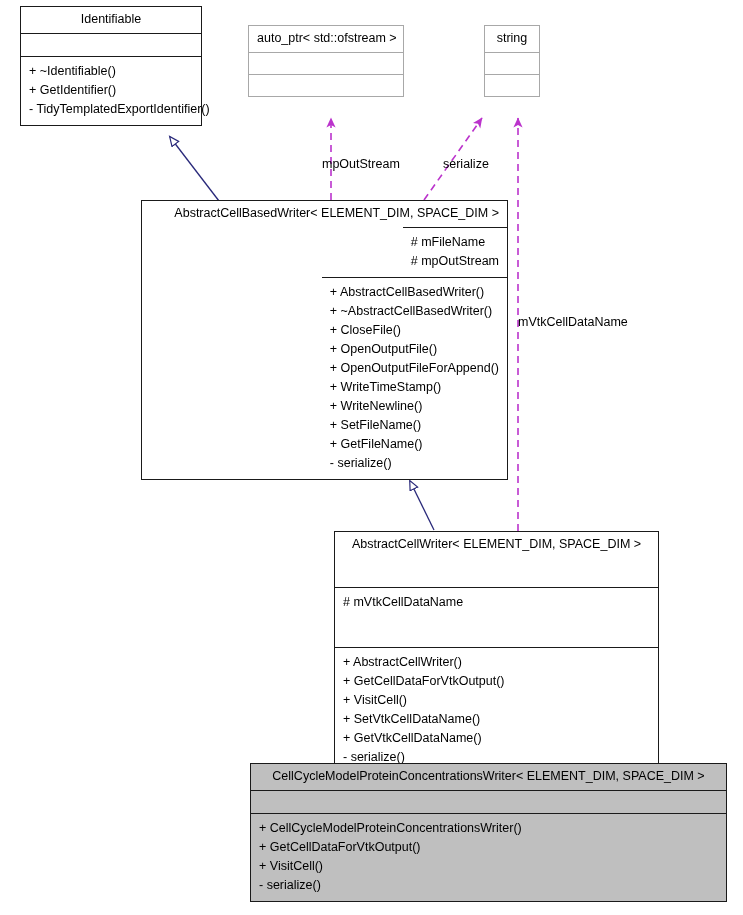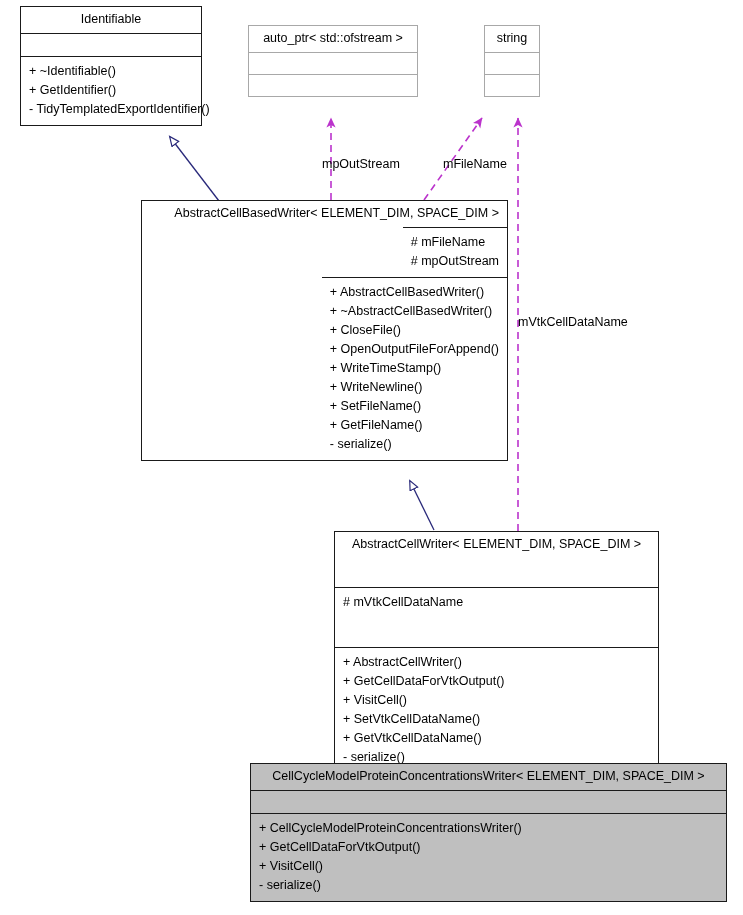--- a/index.html
+++ b/index.html
@@ -132,21 +132,21 @@
     <div class="compartment c-members empty">
       <div class="spacer"></div>
     </div>
     <div class="compartment c-members">
       <div class="member">+ ~Identifiable()</div>
       <div class="member">+ GetIdentifier()</div>
       <div class="member">- TidyTemplatedExportIdentifier()</div>
     </div>
   </div>
 
-  <div class="uml-box gray-border" style="left:248px; top:25px; width:170px;">
+  <div class="uml-box gray-border" style="left:248px; top:25px; width:156px;">
     <div class="compartment c-title">auto_ptr&lt; std::ofstream &gt;</div>
     <div class="compartment c-members empty">
       <div class="spacer" style="height:21px;"></div>
     </div>
     <div class="compartment c-members empty">
       <div class="spacer" style="height:21px;"></div>
     </div>
   </div>
 
   <div class="uml-box gray-border" style="left:484px; top:25px; width:56px;">
@@ -162,20 +162,21 @@
   <div class="uml-box solid" style="left:141px; top:200px; width:367px;align-items:flex-end;">
     <div class="compartment c-title">AbstractCellBasedWriter&lt; ELEMENT_DIM, SPACE_DIM &gt;</div>
     <div class="compartment c-members">
       <div class="member"># mFileName</div>
       <div class="member"># mpOutStream</div>
     </div>
     <div class="compartment c-members">
       <div class="member">+ AbstractCellBasedWriter()</div>
       <div class="member">+ ~AbstractCellBasedWriter()</div>
       <div class="member">+ CloseFile()</div>
+      <div class="member">+ OpenOutputFile()</div>
       <div class="member">+ OpenOutputFileForAppend()</div>
       <div class="member">+ WriteTimeStamp()</div>
       <div class="member">+ WriteNewline()</div>
       <div class="member">+ SetFileName()</div>
       <div class="member">+ GetFileName()</div>
       <div class="member">- serialize()</div>
     </div>
   </div>
 
   <div class="uml-box solid" style="left:334px; top:531px; width:325px;gap:29px;">
@@ -201,17 +202,17 @@
     <div class="compartment c-members">
       <div class="member">+ CellCycleModelProteinConcentrationsWriter()</div>
       <div class="member">+ GetCellDataForVtkOutput()</div>
       <div class="member">+ VisitCell()</div>
       <div class="member">- serialize()</div>
     </div>
   </div>
 
   <div class="edge-label" style="left:322px; top:158px;">mpOutStream</div>
 
-  <div class="edge-label" style="left:443px; top:158px;">mFileName</div>
+  <div class="edge-label" style="left:443px; top:158px;">serialize</div>
 
   <div class="edge-label" style="left:518px; top:316px;">mVtkCellDataName</div>
 
 </div>
 
 </body></html>

